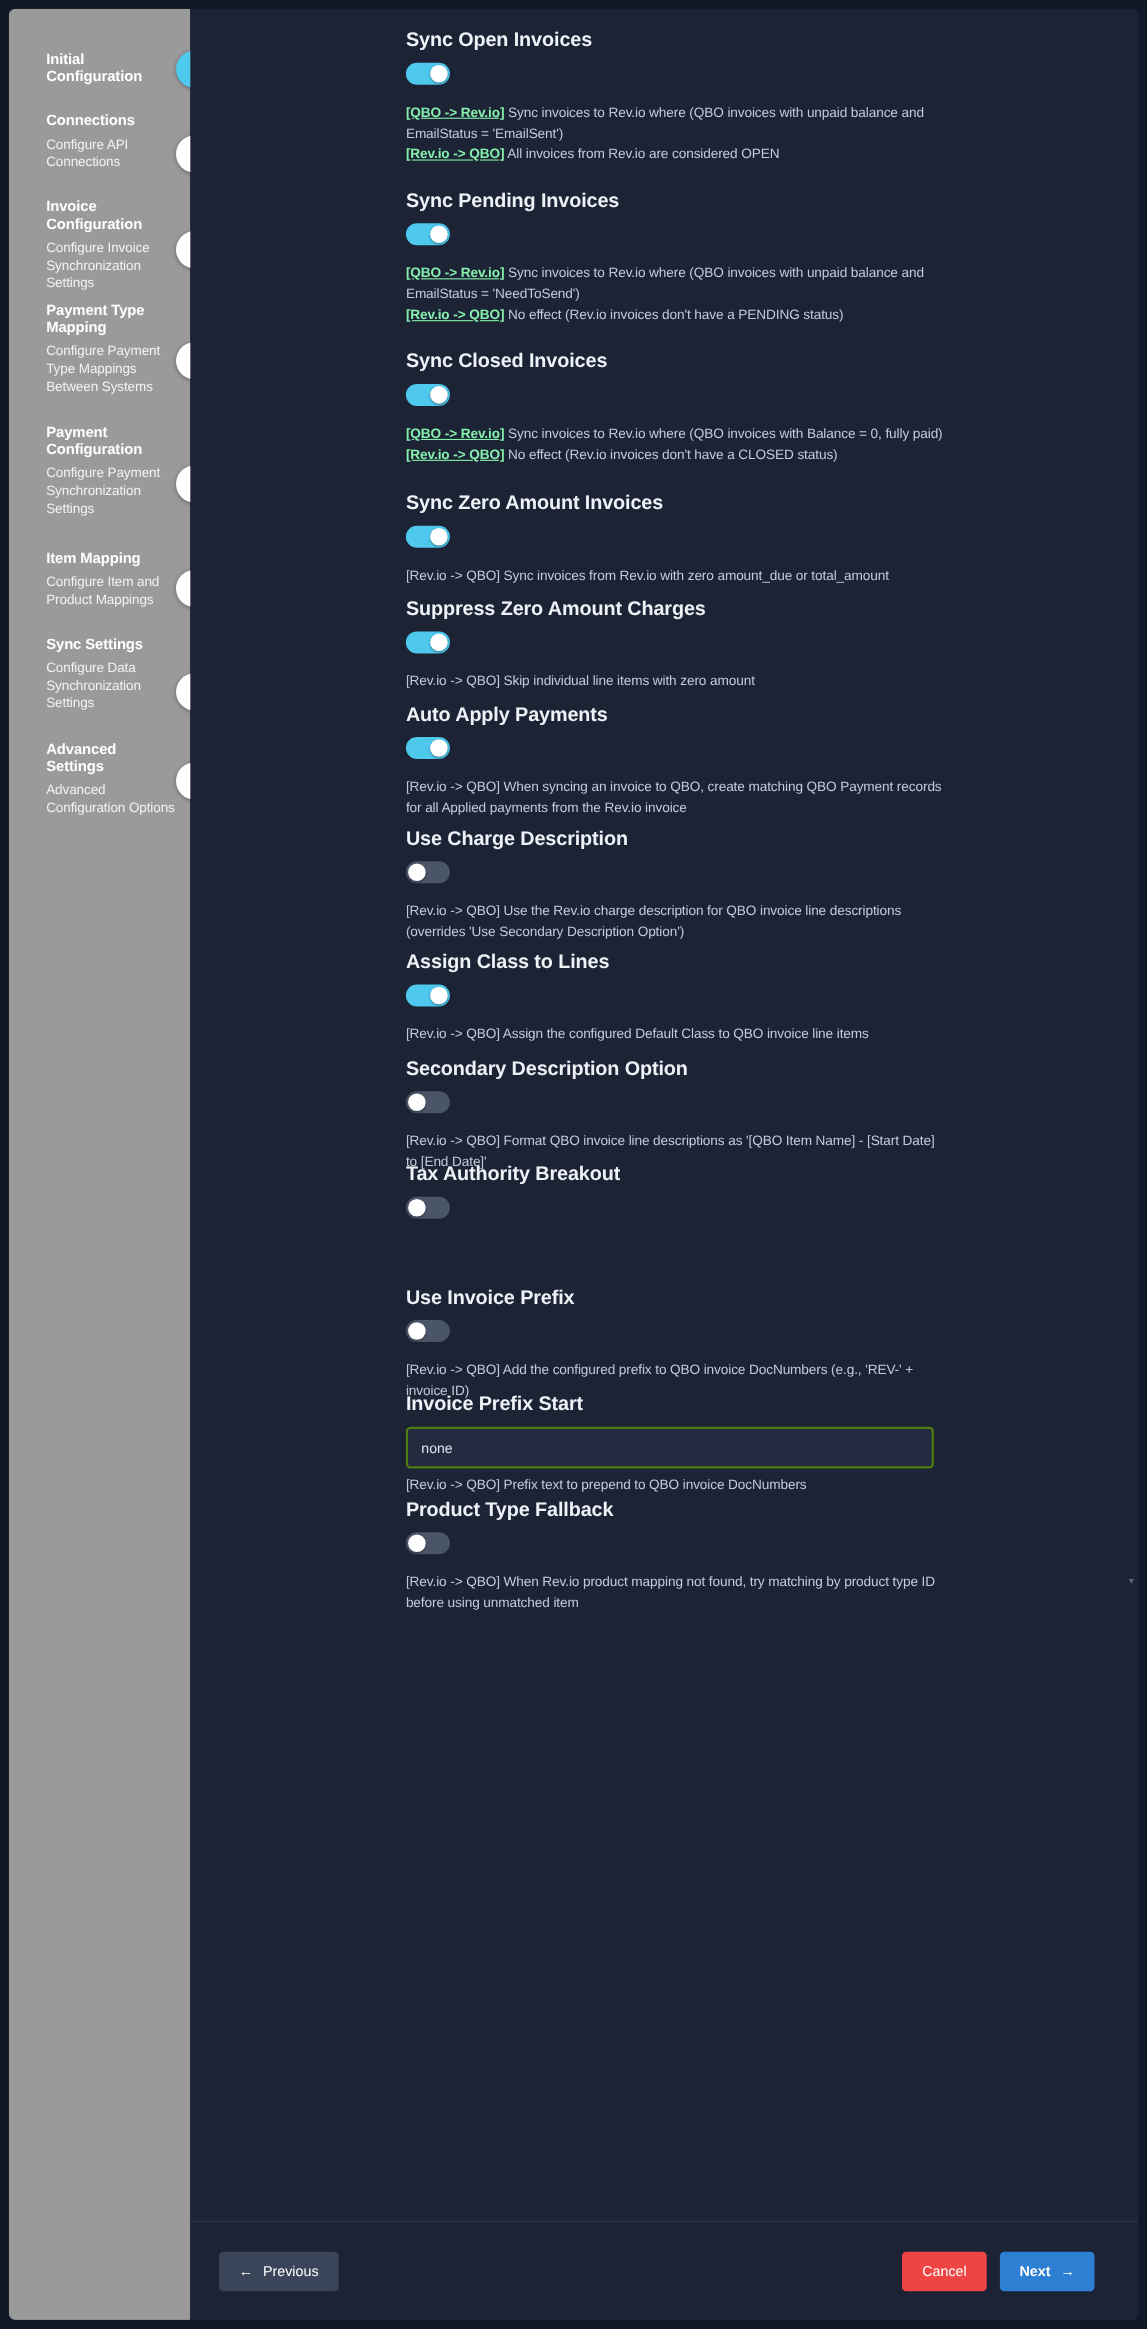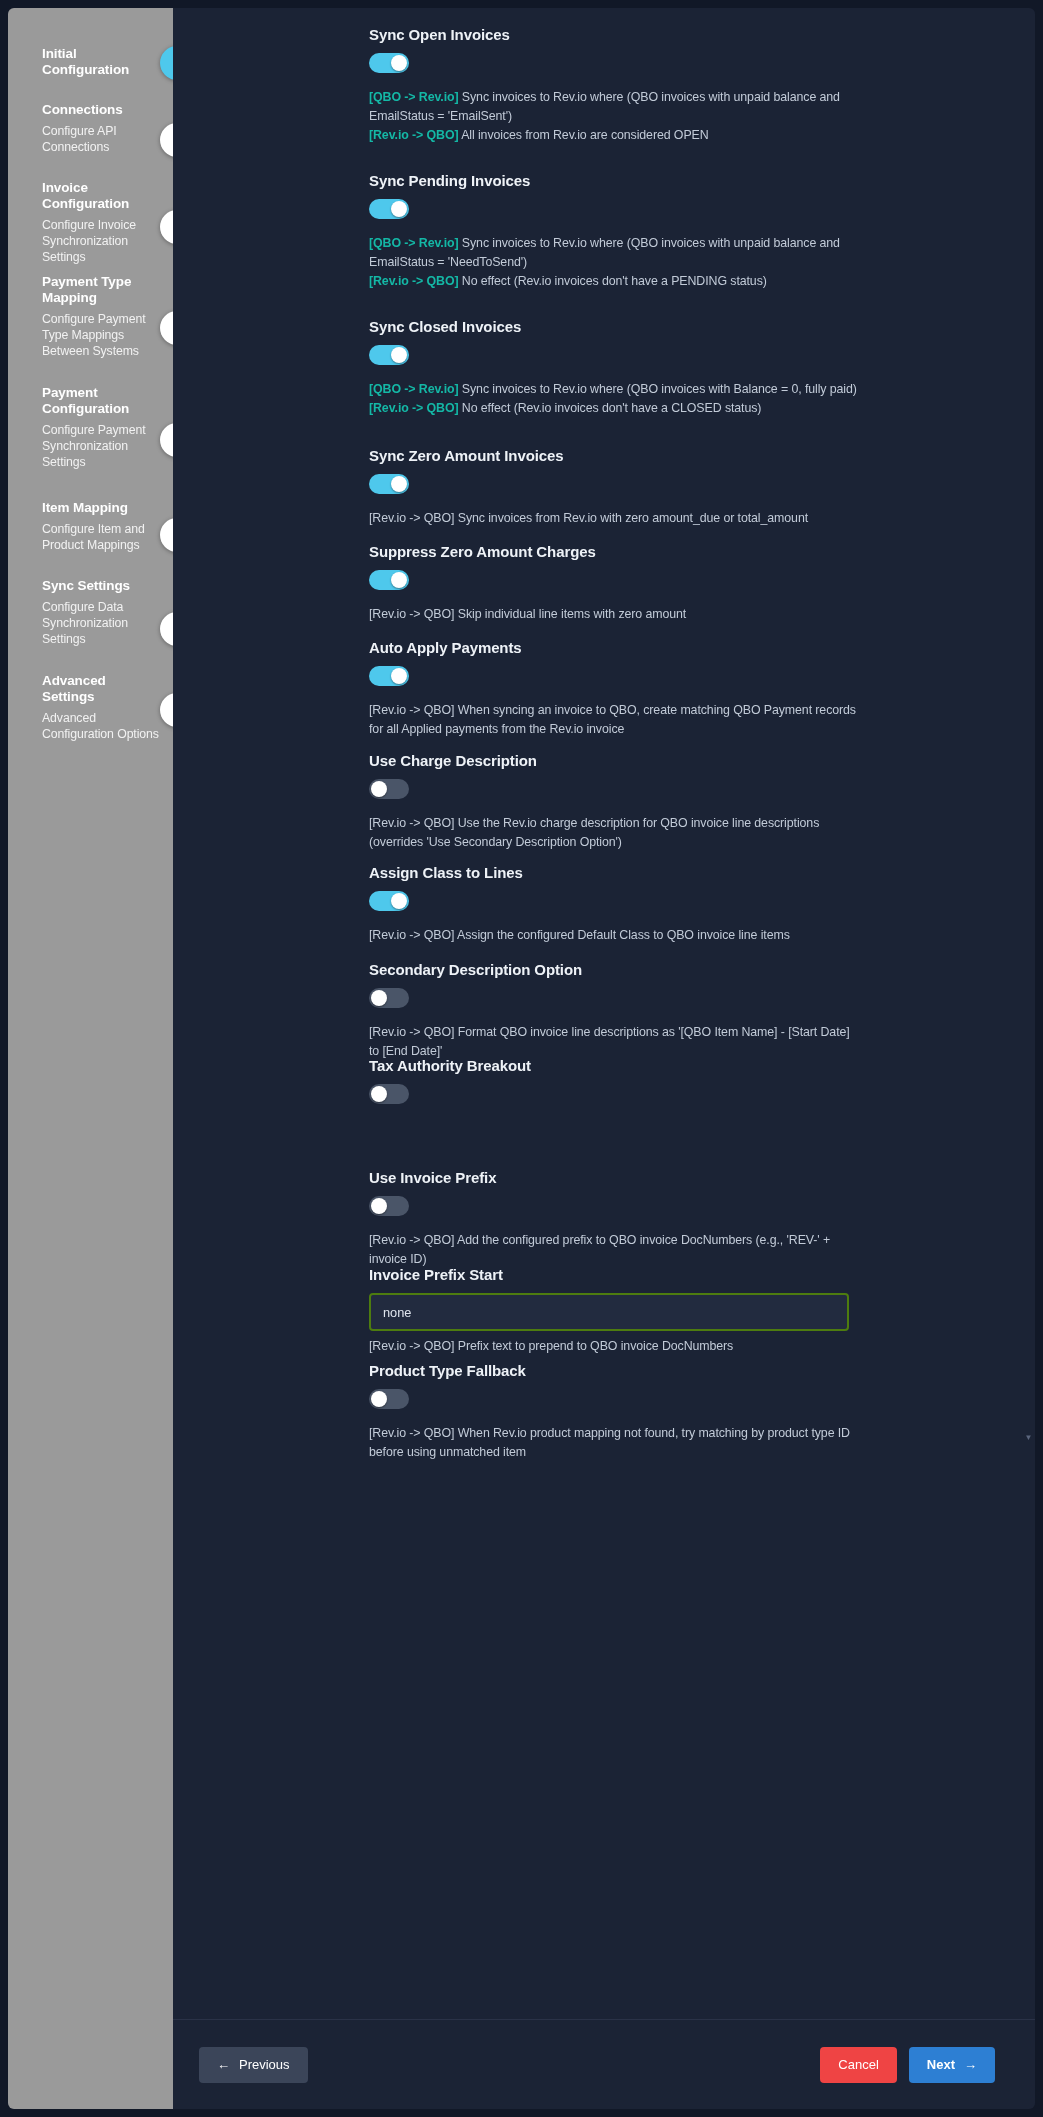--- a/index.html
+++ b/index.html
@@ -82,21 +82,21 @@
   .content {
     position: relative;
     flex: 1 1 auto;
     padding: 20px 40px 10px 10px;
     overflow: hidden;
   }
   .field {
     margin-bottom: 0;
   }
   .field-label {
-    font-size: 15px;
+    font-size: 18px;
     font-weight: bold;
     color: #eef2f7;
     letter-spacing: -0.1px;
     padding: 0 0 0 0;
     margin-bottom: 10px;
   }
 
   .toggle {
     width: 40px; height: 20px;
     border-radius: 10px;
@@ -117,21 +117,21 @@
   .toggle.on .knob { left: 22px; }
 
   .desc {
     font-size: 12.4px;
     color: #c2cbd8;
     line-height: 19px;
     margin-top: 11px;
     max-width: 490px;
     letter-spacing: -0.1px;
   }
-  .desc b { color: #14b8a6; font-weight: bold; }
+  .desc b { color: #86efac; font-weight: bold; text-decoration: underline; }
 
   .text-input {
     display: block;
     width: 480px;
     height: 38px;
     background: #222b3f;
     border: 2px solid #4d7c0f;
     border-radius: 4px;
     color: #dfe5ee;
     font-size: 12.8px;

